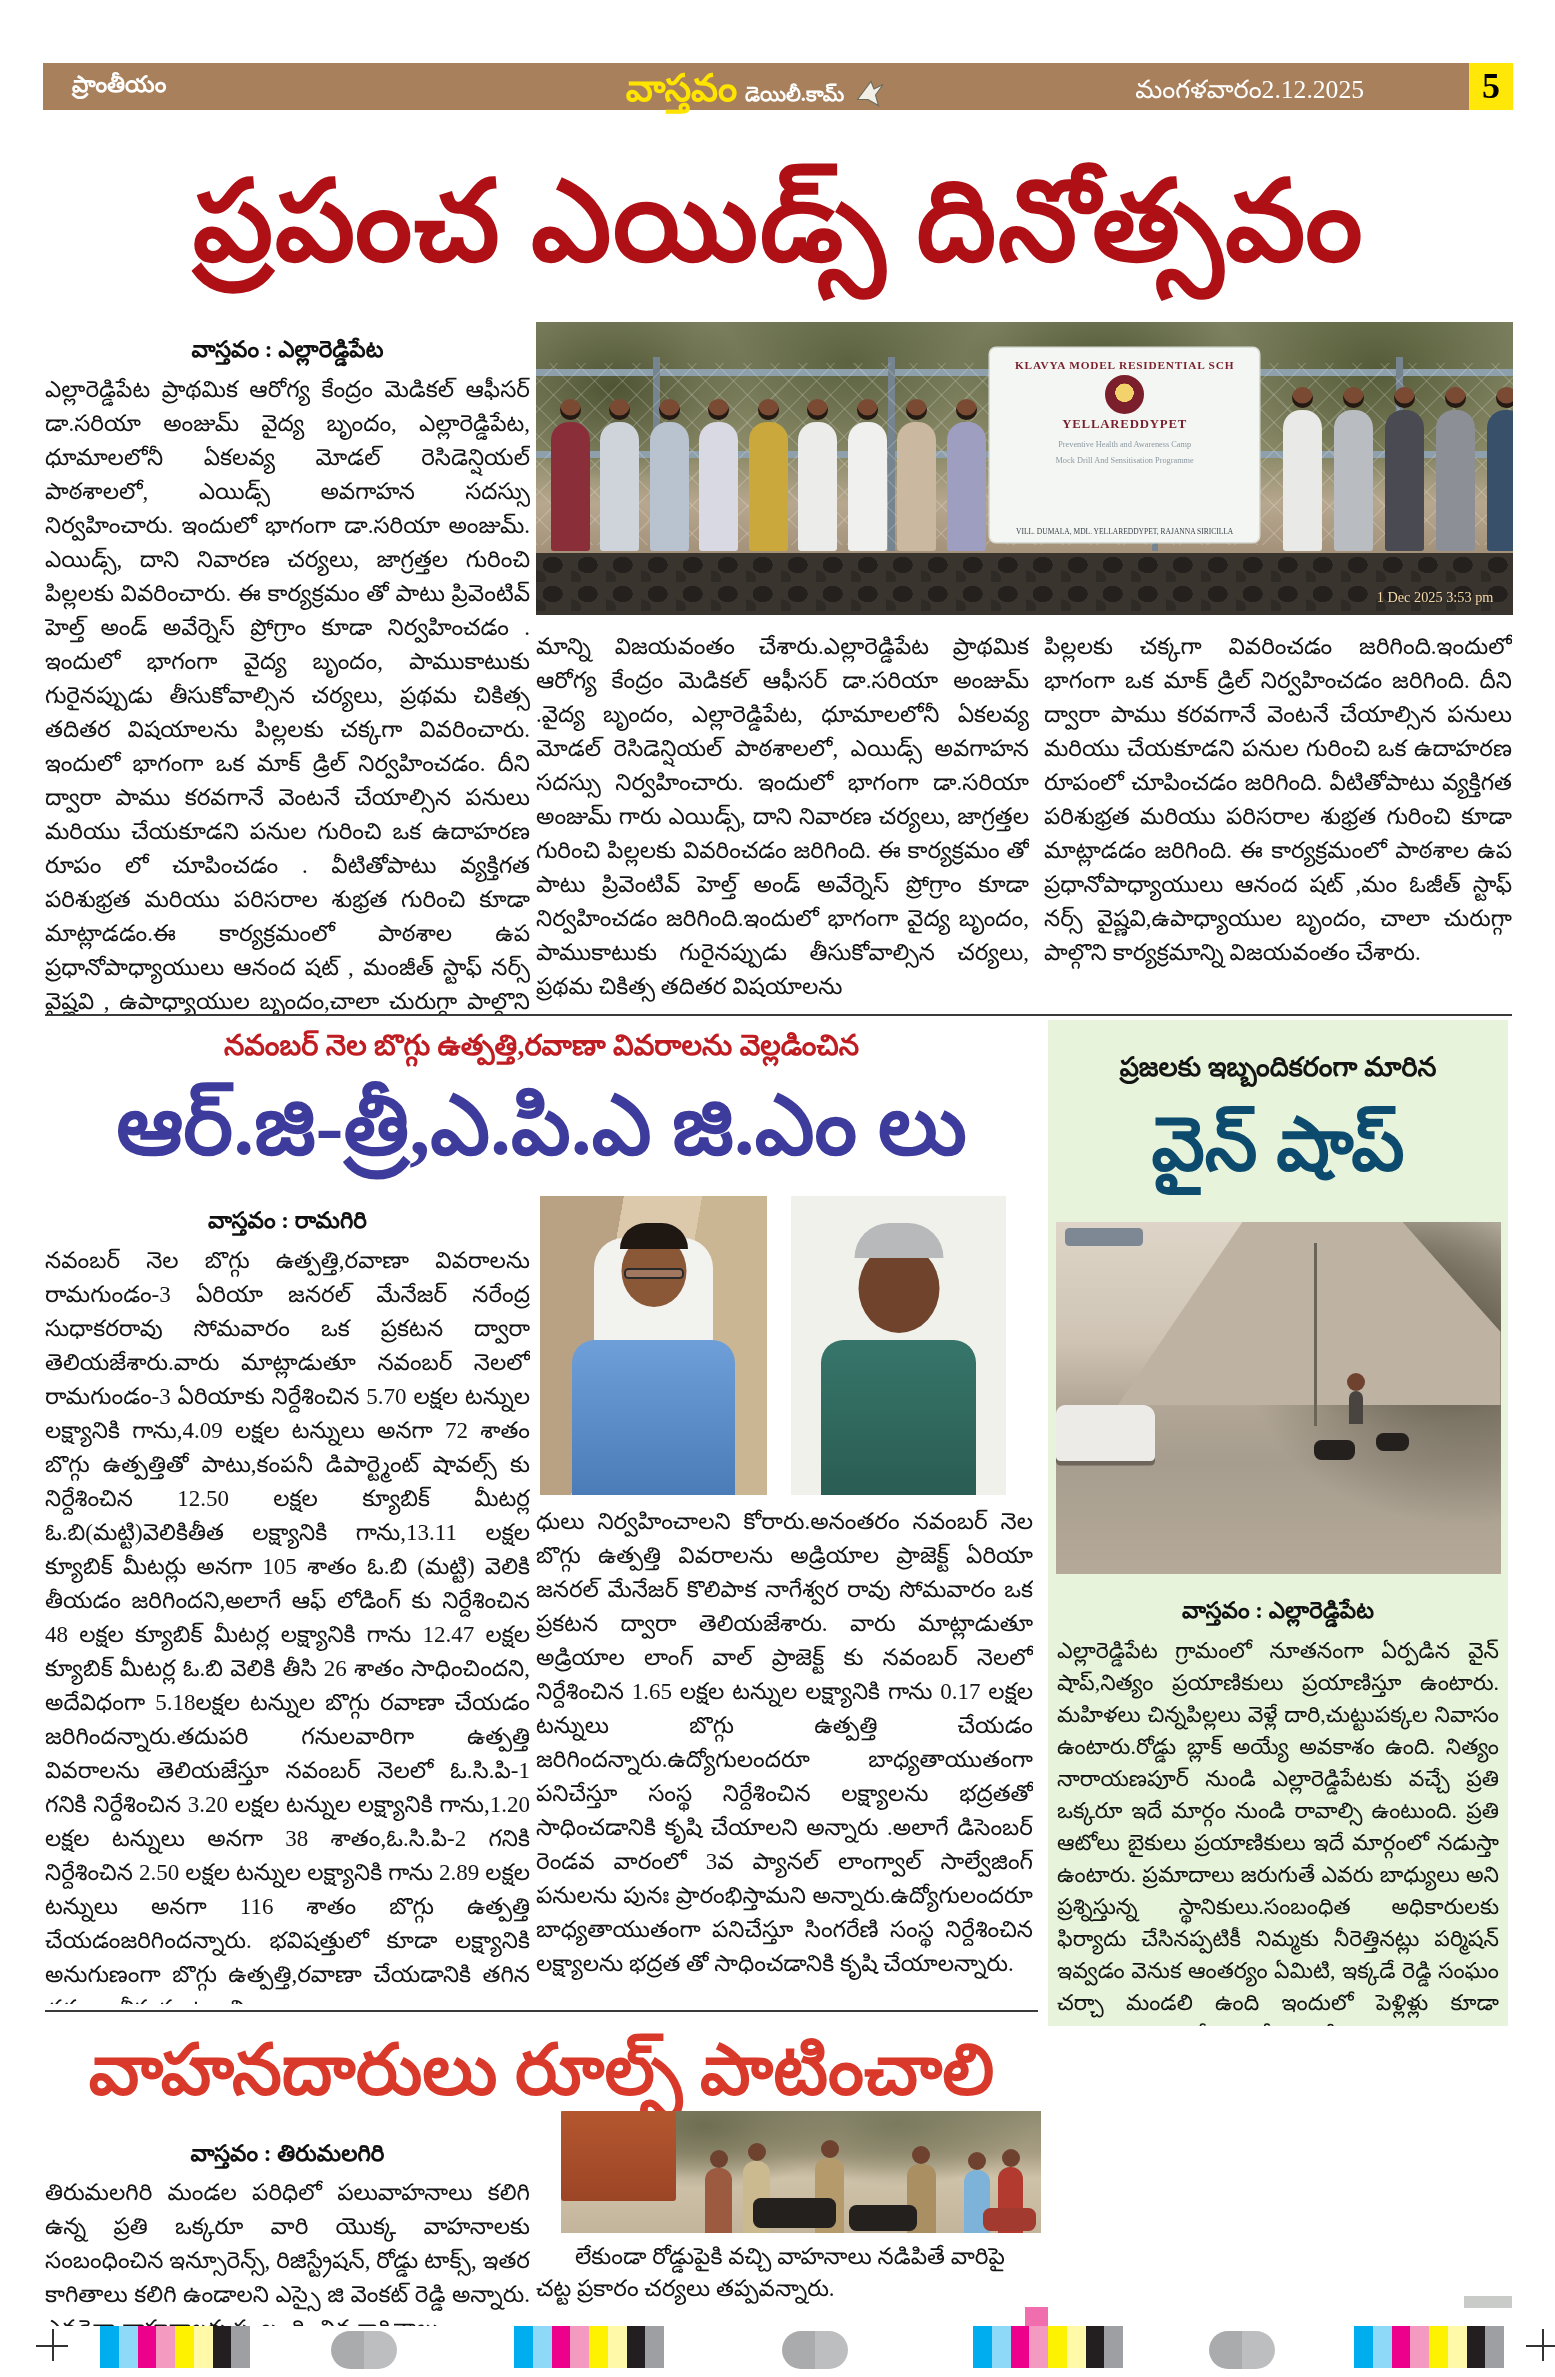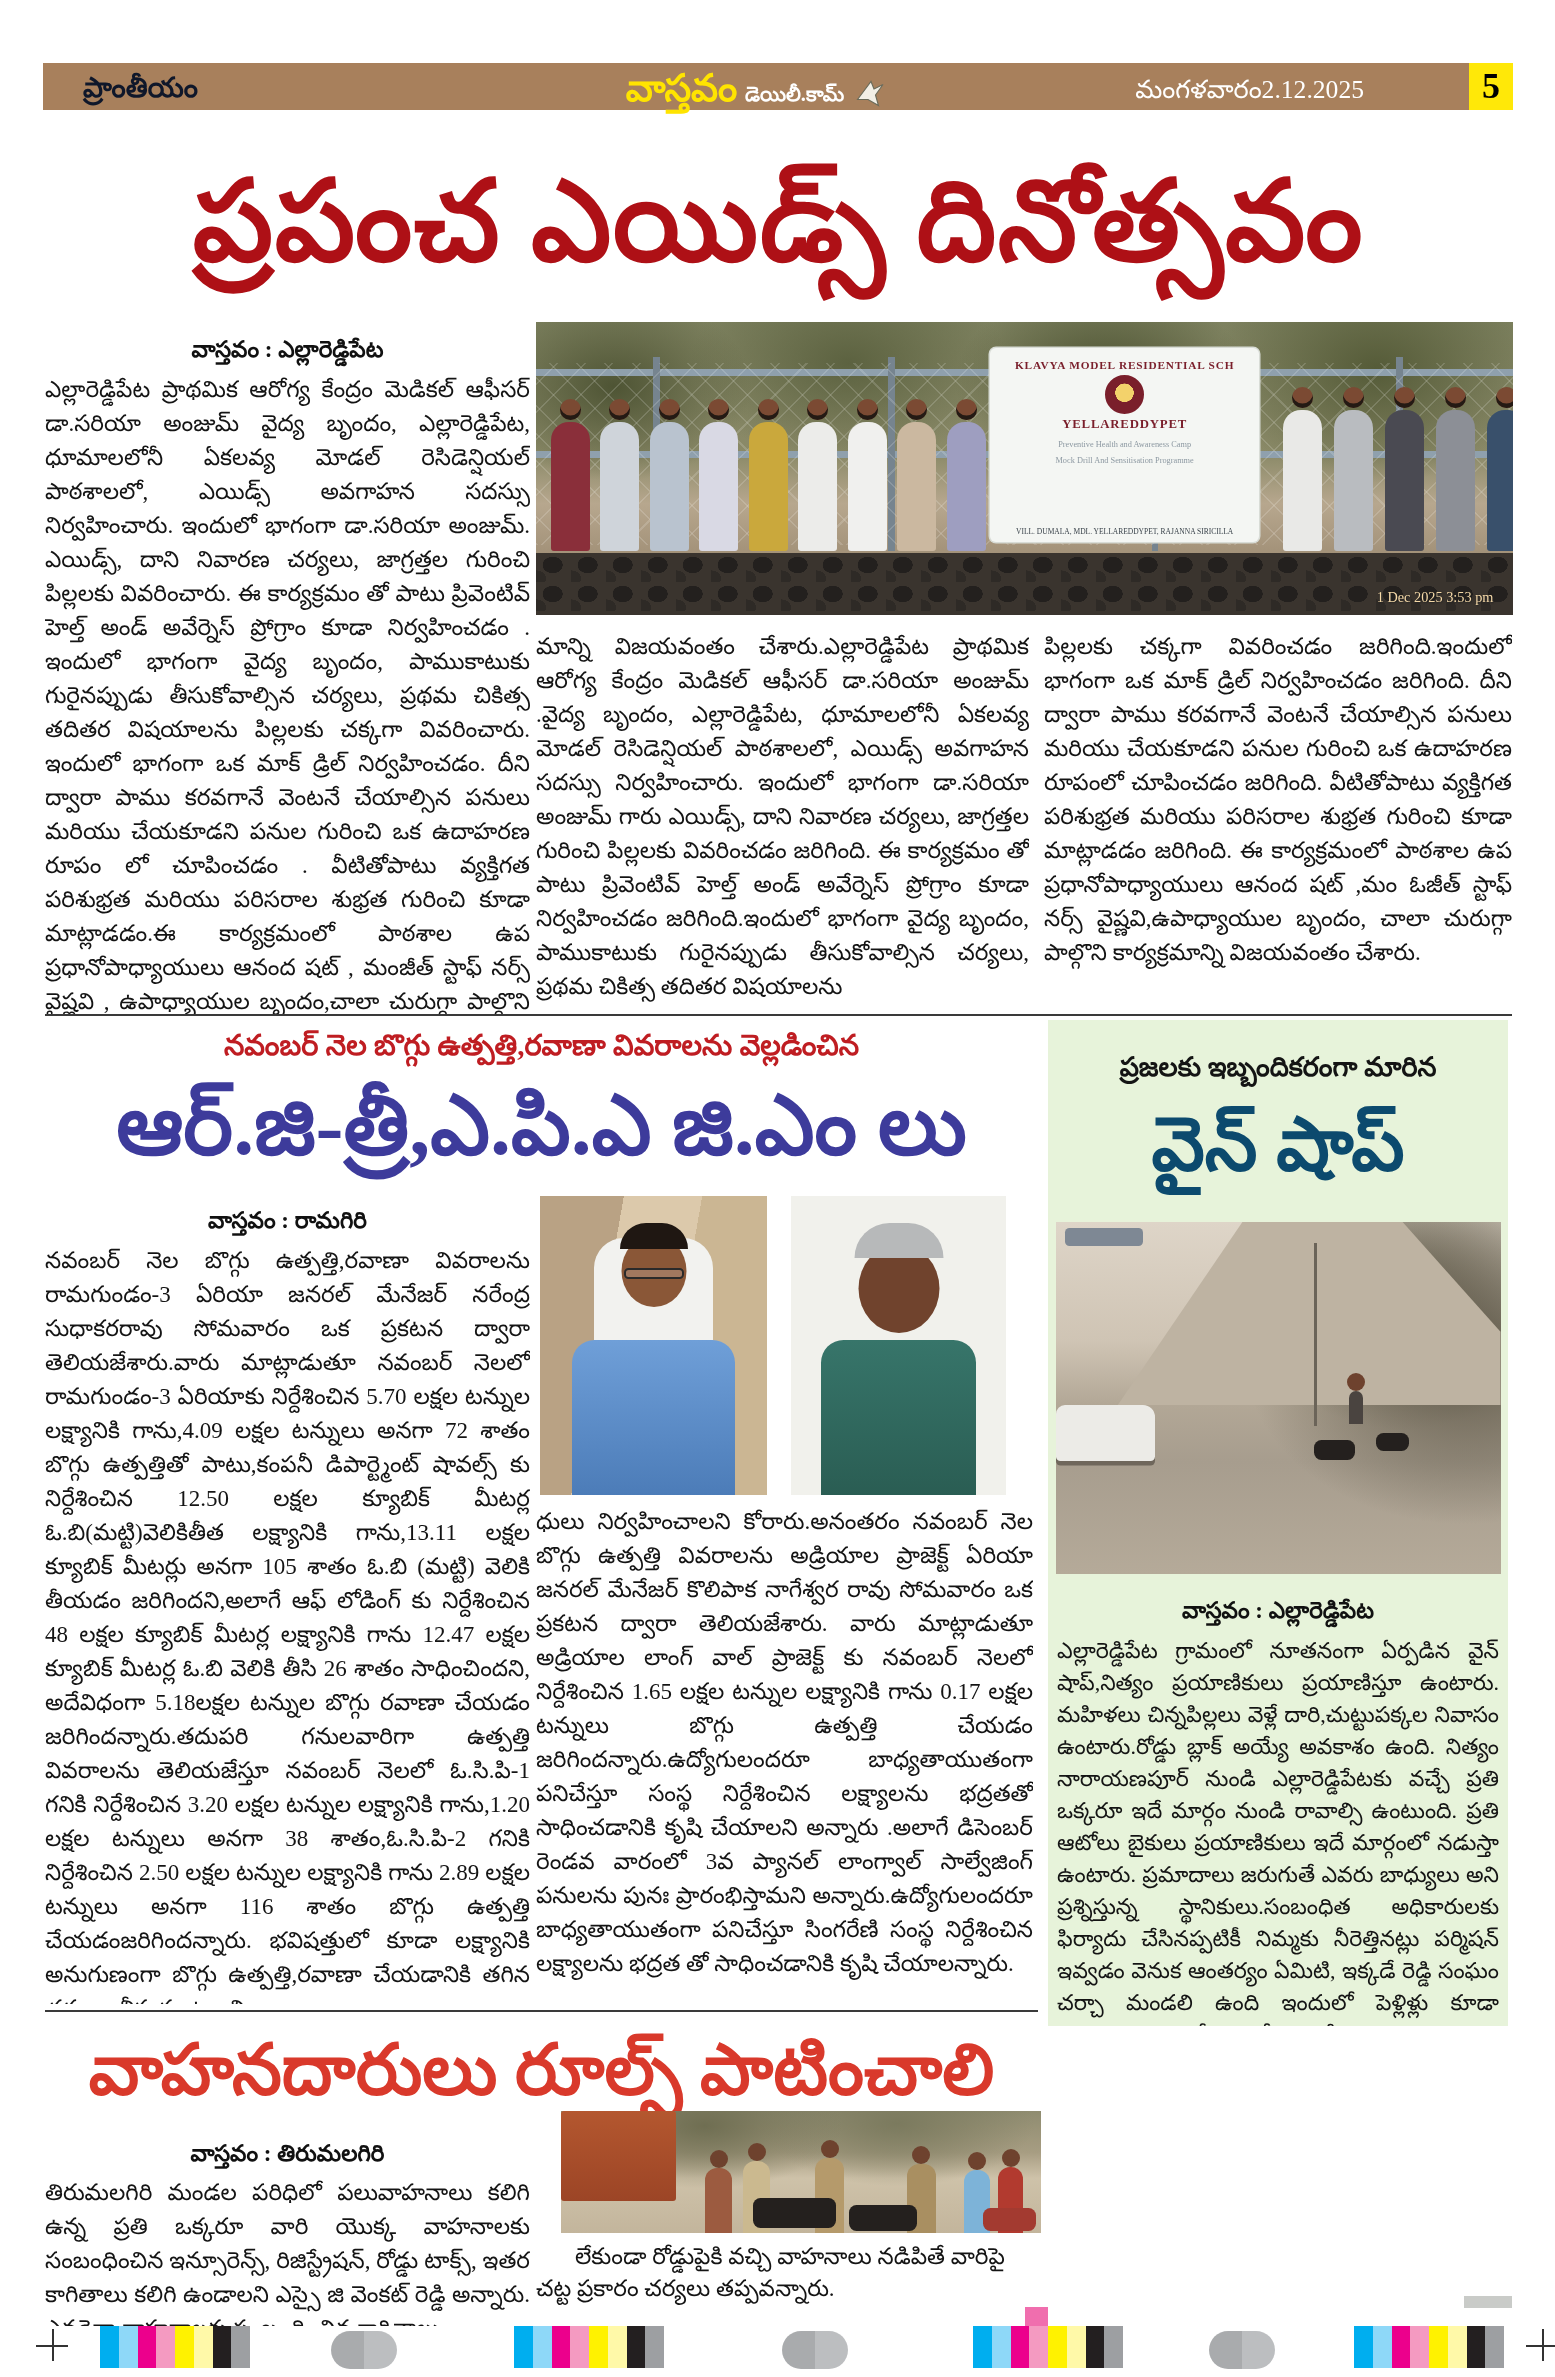--- a/index.html
+++ b/index.html
@@ -1,21 +1,21 @@
 <!DOCTYPE html>
 <html style="font-size:12px"><head>
 <meta charset="utf-8">
 <style>
   html,body{margin:0;padding:0;background:#ffffff;}
   #page{position:relative;width:1555px;height:2377px;background:#ffffff;overflow:hidden;
         font-family:"Liberation Serif","DejaVu Serif",serif;color:#111;}
   .abs{position:absolute;}
   
   .hdr-bar{background:#a8805c;}
-  .hdr-left{left:40px;top:9px;font-size:28px;color:#0f172a;font-weight:bold;}
+  .hdr-left{left:29px;top:9px;font-size:23px;color:#ffffff;font-weight:bold;}
   .hdr-center{left:0;right:0;top:3px;text-align:center;color:#fff;}
   .masthead-main{color:#ffe400;font-size:38px;font-weight:bold;}
   .masthead-sub{color:#fff;font-size:20.3px;font-weight:bold;margin-left:7.5px;}
   .hdr-date{right:105px;top:12px;font-size:25.6px;color:#fff;}
   .pagenum{background:#ffe808;color:#000;font-size:36px;font-weight:bold;text-align:center;line-height:47px;}
   
   .headline{font-weight:bold;text-align:center;}
   .h-main{font-size:113px;line-height:173px;color:#ae1016;letter-spacing:1.5px;}
   .h-coal{font-size:84px;line-height:128px;color:#3d3b9b;}
   .h-wine{font-size:75px;line-height:105px;color:#0c4a6e;}

